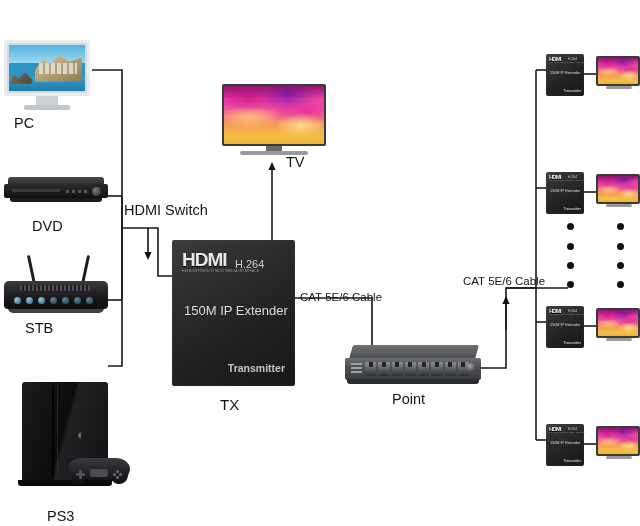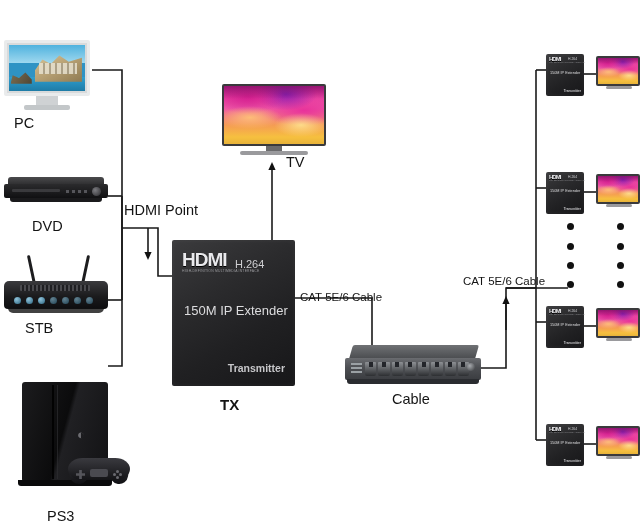--- a/index.html
+++ b/index.html
@@ -14,21 +14,21 @@
   
   #title {
     position: absolute; left: 0; top: 2px; width: 640px;
     text-align: center;
     font-size: 21px; color: #1c1c1c; letter-spacing: .2px;
     font-family: "Liberation Sans", sans-serif;
   }
 
   
   .lbl { position: absolute; font-size: 14.5px; color: #141414; white-space: nowrap; }
-  .lbl.bold { font-weight: bold; }
+  .lbl.bold { font-weight: normal; }
 
   
   #wires { position: absolute; left:0; top:0; width:640px; height:526px; }
 
   
   .pc-wrap { position: absolute; }
   .pc-screen {
     position: relative; width: 86px; height: 56px;
     background: #d8dadb; border: 3px solid #e9ebec; border-radius: 2px;
     padding: 0; overflow: hidden;
@@ -284,21 +284,21 @@
           <i style="left:3px;top:0"></i>
             <i style="left:0;top:3px"></i>
           <i style="left:6px;top:3px"></i>
             <i style="left:3px;top:6px"></i>
         </div>
       </div>
     </div>
   </div>
   <div class="lbl" style="left:47px; top:508px;">PS3</div>
 
-  <div class="lbl" style="left:124px; top:202px;">HDMI Point</div>
+  <div class="lbl" style="left:124px; top:202px;">HDMI Switch</div>
   <div class="lbl" style="left:300px; top:291px; font-size:11.5px;">CAT 5E/6 Cable</div>
   <div class="lbl" style="left:463px; top:275px; font-size:11.5px;">CAT 5E/6 Cable</div>
 
   <div class="tv" style="left:222px; top:84px; width:104px; height:62px;">
     <div class="tv-frame">
       <div class="tv-screen">
         <div class="tv-dark"></div>
           <div class="tv-glow1"></div>
           <div class="tv-glow2"></div>
       </div>
@@ -328,21 +328,21 @@
         <span class="port"></span>
         <span class="port"></span>
         <span class="port"></span>
         <span class="port"></span>
         <span class="port"></span>
       </div>
       <div class="sw-pwr"></div>
     </div>
     <div class="sw-base"></div>
   </div>
-  <div class="lbl" style="left:392px; top:391px;">Cable</div>
+  <div class="lbl" style="left:392px; top:391px;">Point</div>
 
   <div class="ext" style="left:546px; top:54px; width:38px; height:42px;">
     <div class="hdmi-logo" style="left:3px; top:2px; font-size:6px;">HDMI</div>
     <div class="hdmi-sub" style="left:3px; top:8px; font-size:1.4px;">HIGH-DEFINITION MULTIMEDIA INTERFACE</div>
     <div class="h264" style="left:22px; top:3px; font-size:3.4px;">H.264</div>
     <div class="ext-model" style="left:4px; top:17px; font-size:3.8px;">150M IP Extender</div>
     <div class="ext-role" style="right:3px; bottom:3px; font-size:3.2px;">Transmitter</div>
   </div>
   <div class="tv" style="left:596px; top:56px; width:44px; height:30px;">
     <div class="tv-frame">

